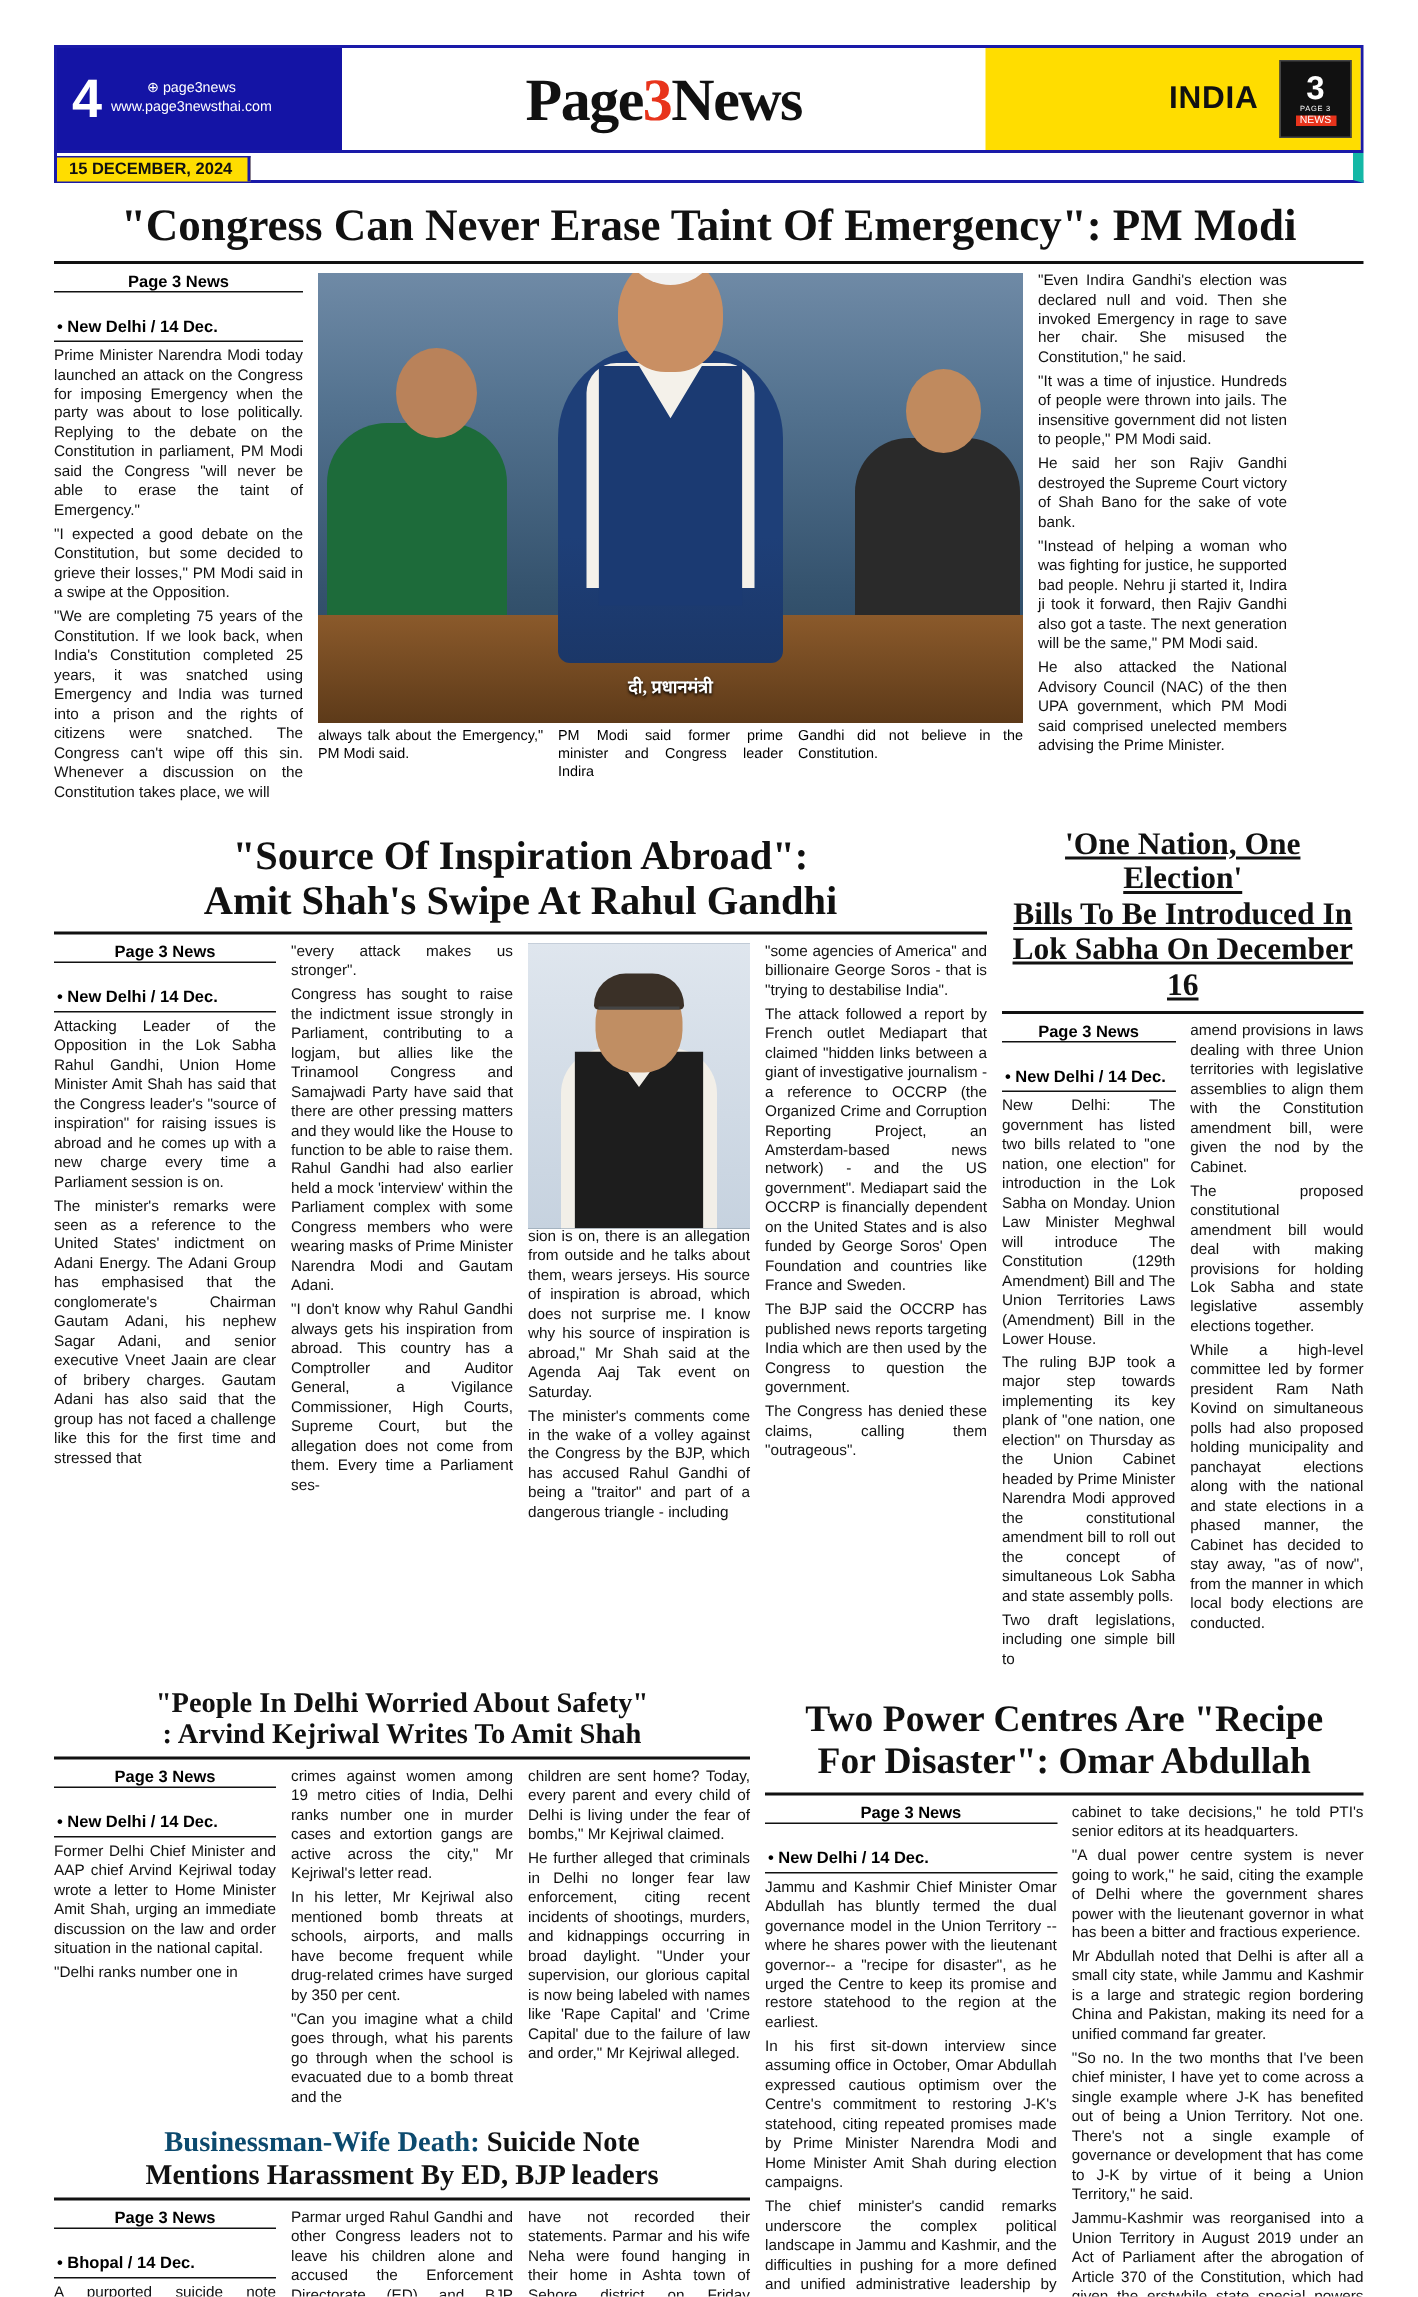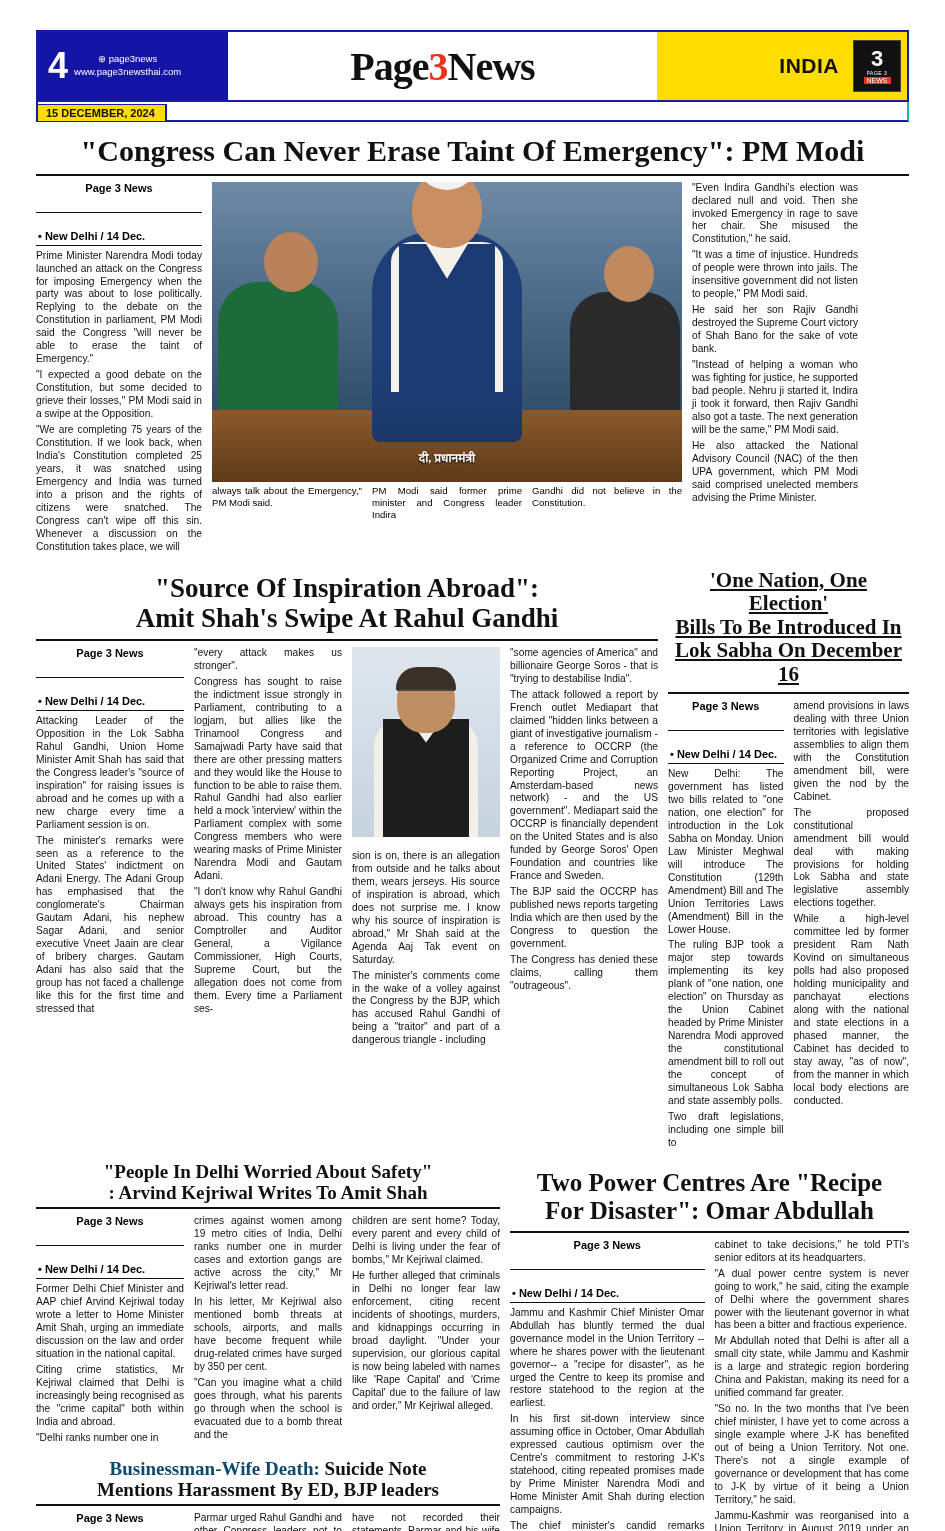--- a/index.html
+++ b/index.html
@@ -93,21 +93,21 @@
     color: #111;
     font-size: 11px;
     font-weight: bold;
     padding: 2px 10px 2px 8px;
     border-right: 2px solid #1a1aa8;
     border-top: 1px solid #1a1aa8;
   }
   .mh-datebar {
     height: 20px;
     border-left: 2px solid #1a1aa8;
-    border-right: 2px solid #14b8a6;
+    border-right: 7px solid #14b8a6;
     border-bottom: 2px solid #1a1aa8;
     position: relative;
     background: #fff;
   }
 
   
   .headline {
     font-family: "Liberation Serif", serif;
     font-weight: bold;
     text-align: center;
@@ -126,21 +126,21 @@
     border-top: 2px solid #111;
     margin: 4px 0 6px;
   }
 
   
   .byline-box { margin-bottom: 4px; }
   .byline-top {
     text-align: center;
     font-size: 11px;
     font-weight: bold;
-    padding-bottom: 18px;
+    padding-bottom: 0;
     border-bottom: 1.5px solid #111;
   }
   .byline-bottom {
     font-size: 11px;
     font-weight: bold;
     padding: 2px 0 3px 2px;
     border-bottom: 1.5px solid #111;
     margin-top: 15px;
   }
 
@@ -305,21 +305,21 @@
         </div>
         <div class="col">
           <div class="photo shah">
             <div class="shah-bg"></div>
             <div class="shah-person"></div>
             <div class="shah-vest"></div>
             <div class="shah-head"></div>
             <div class="shah-hair"></div>
             <div class="shah-glass"></div>
           </div>
-          <p class="body" style="margin-top:13px">sion is on, there is an allegation from outside and he talks about them, wears jerseys. His source of inspiration is abroad, which does not surprise me. I know why his source of inspiration is abroad," Mr Shah said at the Agenda Aaj Tak event on Saturday.</p>
+          <p class="body" style="margin-top:0">sion is on, there is an allegation from outside and he talks about them, wears jerseys. His source of inspiration is abroad, which does not surprise me. I know why his source of inspiration is abroad," Mr Shah said at the Agenda Aaj Tak event on Saturday.</p>
           <p class="body">The minister's comments come in the wake of a volley against the Congress by the BJP, which has accused Rahul Gandhi of being a "traitor" and part of a dangerous triangle - including</p>
         </div>
         <div class="col">
           <p class="body">"some agencies of America" and billionaire George Soros - that is "trying to destabilise India".</p>
           <p class="body">The attack followed a report by French outlet Mediapart that claimed "hidden links between a giant of investigative journalism - a reference to OCCRP (the Organized Crime and Corruption Reporting Project, an Amsterdam-based news network) - and the US government". Mediapart said the OCCRP is financially dependent on the United States and is also funded by George Soros' Open Foundation and countries like France and Sweden.</p>
           <p class="body">The BJP said the OCCRP has published news reports targeting India which are then used by the Congress to question the government.</p>
           <p class="body">The Congress has denied these claims, calling them "outrageous".</p>
         </div>
       </div>
     </div>
@@ -358,21 +358,20 @@
         <div>: Arvind Kejriwal Writes To Amit Shah</div>
       </div>
       <hr class="rule">
       <div class="cols">
         <div class="col">
           <div class="byline-box">
             <div class="byline-top">Page 3 News</div>
             <div class="byline-bottom">• New Delhi  /  14 Dec.</div>
           </div>
           <p class="body">Former Delhi Chief Minister and AAP chief Arvind Kejriwal today wrote a letter to Home Minister Amit Shah, urging an immediate discussion on the law and order situation in the national capital.</p>
-          <p class="body">Citing crime statistics, Mr Kejriwal claimed that Delhi is increasingly being recognised as the "crime capital" both within India and abroad.</p>
           <p class="body">"Delhi ranks number one in</p>
         </div>
         <div class="col">
           <p class="body">crimes against women among 19 metro cities of India, Delhi ranks number one in murder cases and extortion gangs are active across the city," Mr Kejriwal's letter read.</p>
           <p class="body">In his letter, Mr Kejriwal also mentioned bomb threats at schools, airports, and malls have become frequent while drug-related crimes have surged by 350 per cent.</p>
           <p class="body">"Can you imagine what a child goes through, what his parents go through when the school is evacuated due to a bomb threat and the</p>
         </div>
         <div class="col">
           <p class="body">children are sent home? Today, every parent and every child of Delhi is living under the fear of bombs," Mr Kejriwal claimed.</p>
           <p class="body">He further alleged that criminals in Delhi no longer fear law enforcement, citing recent incidents of shootings, murders, and kidnappings occurring in broad daylight. "Under your supervision, our glorious capital is now being labeled with names like 'Rape Capital' and 'Crime Capital' due to the failure of law and order," Mr Kejriwal alleged.</p>

